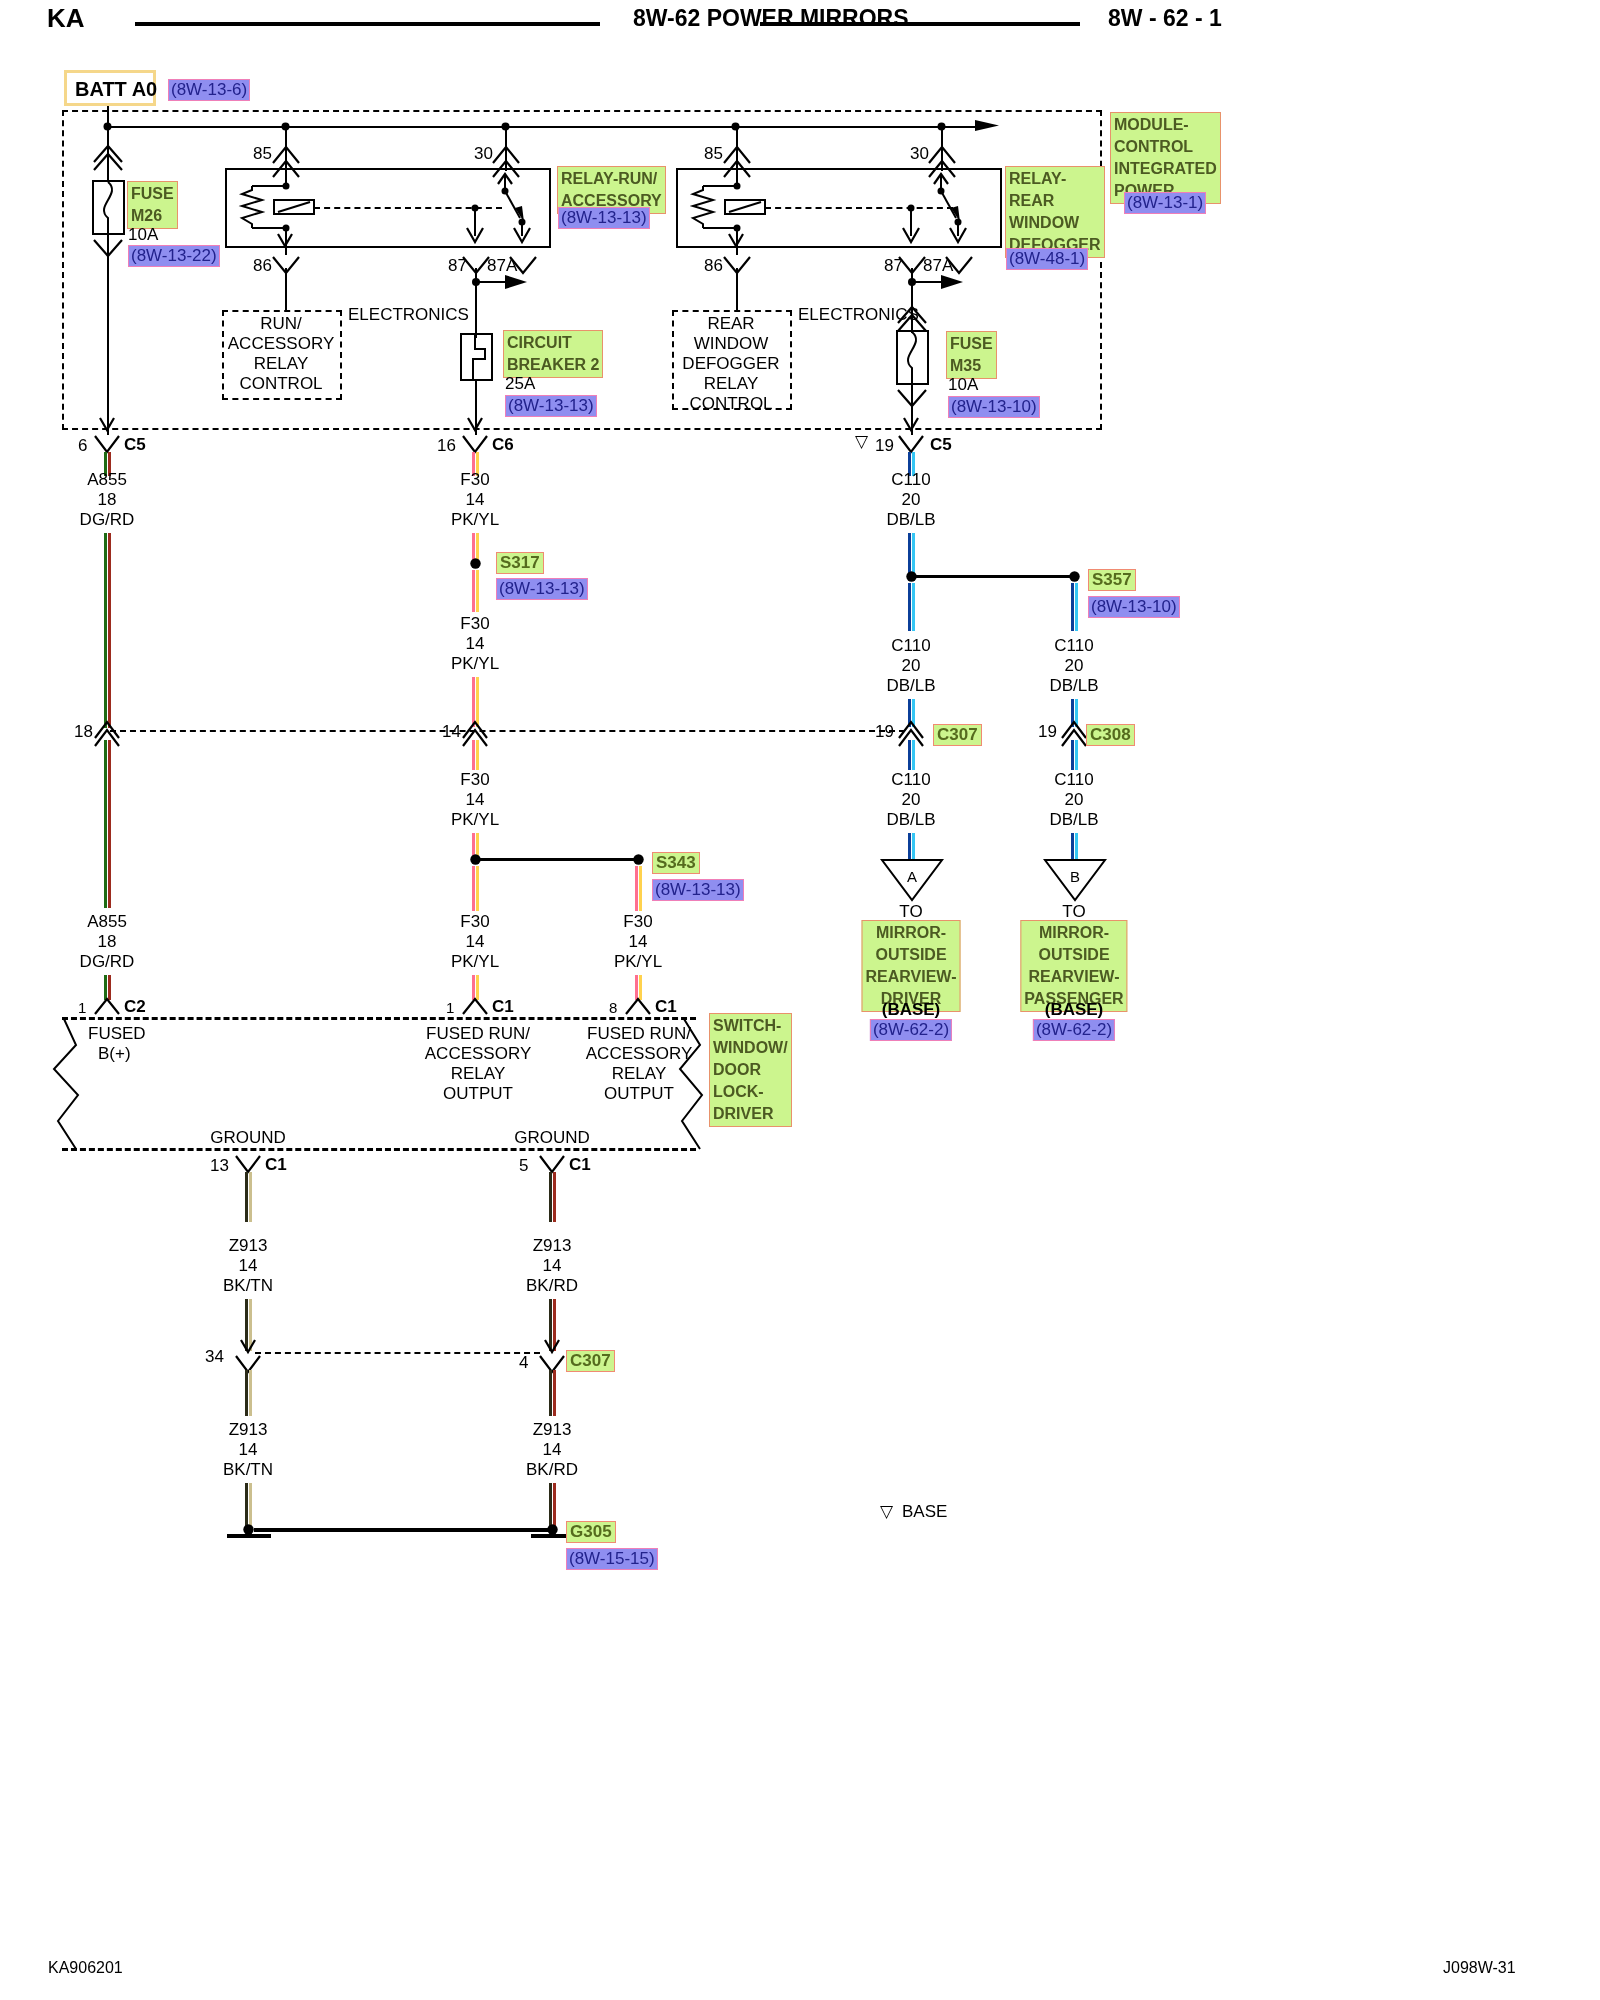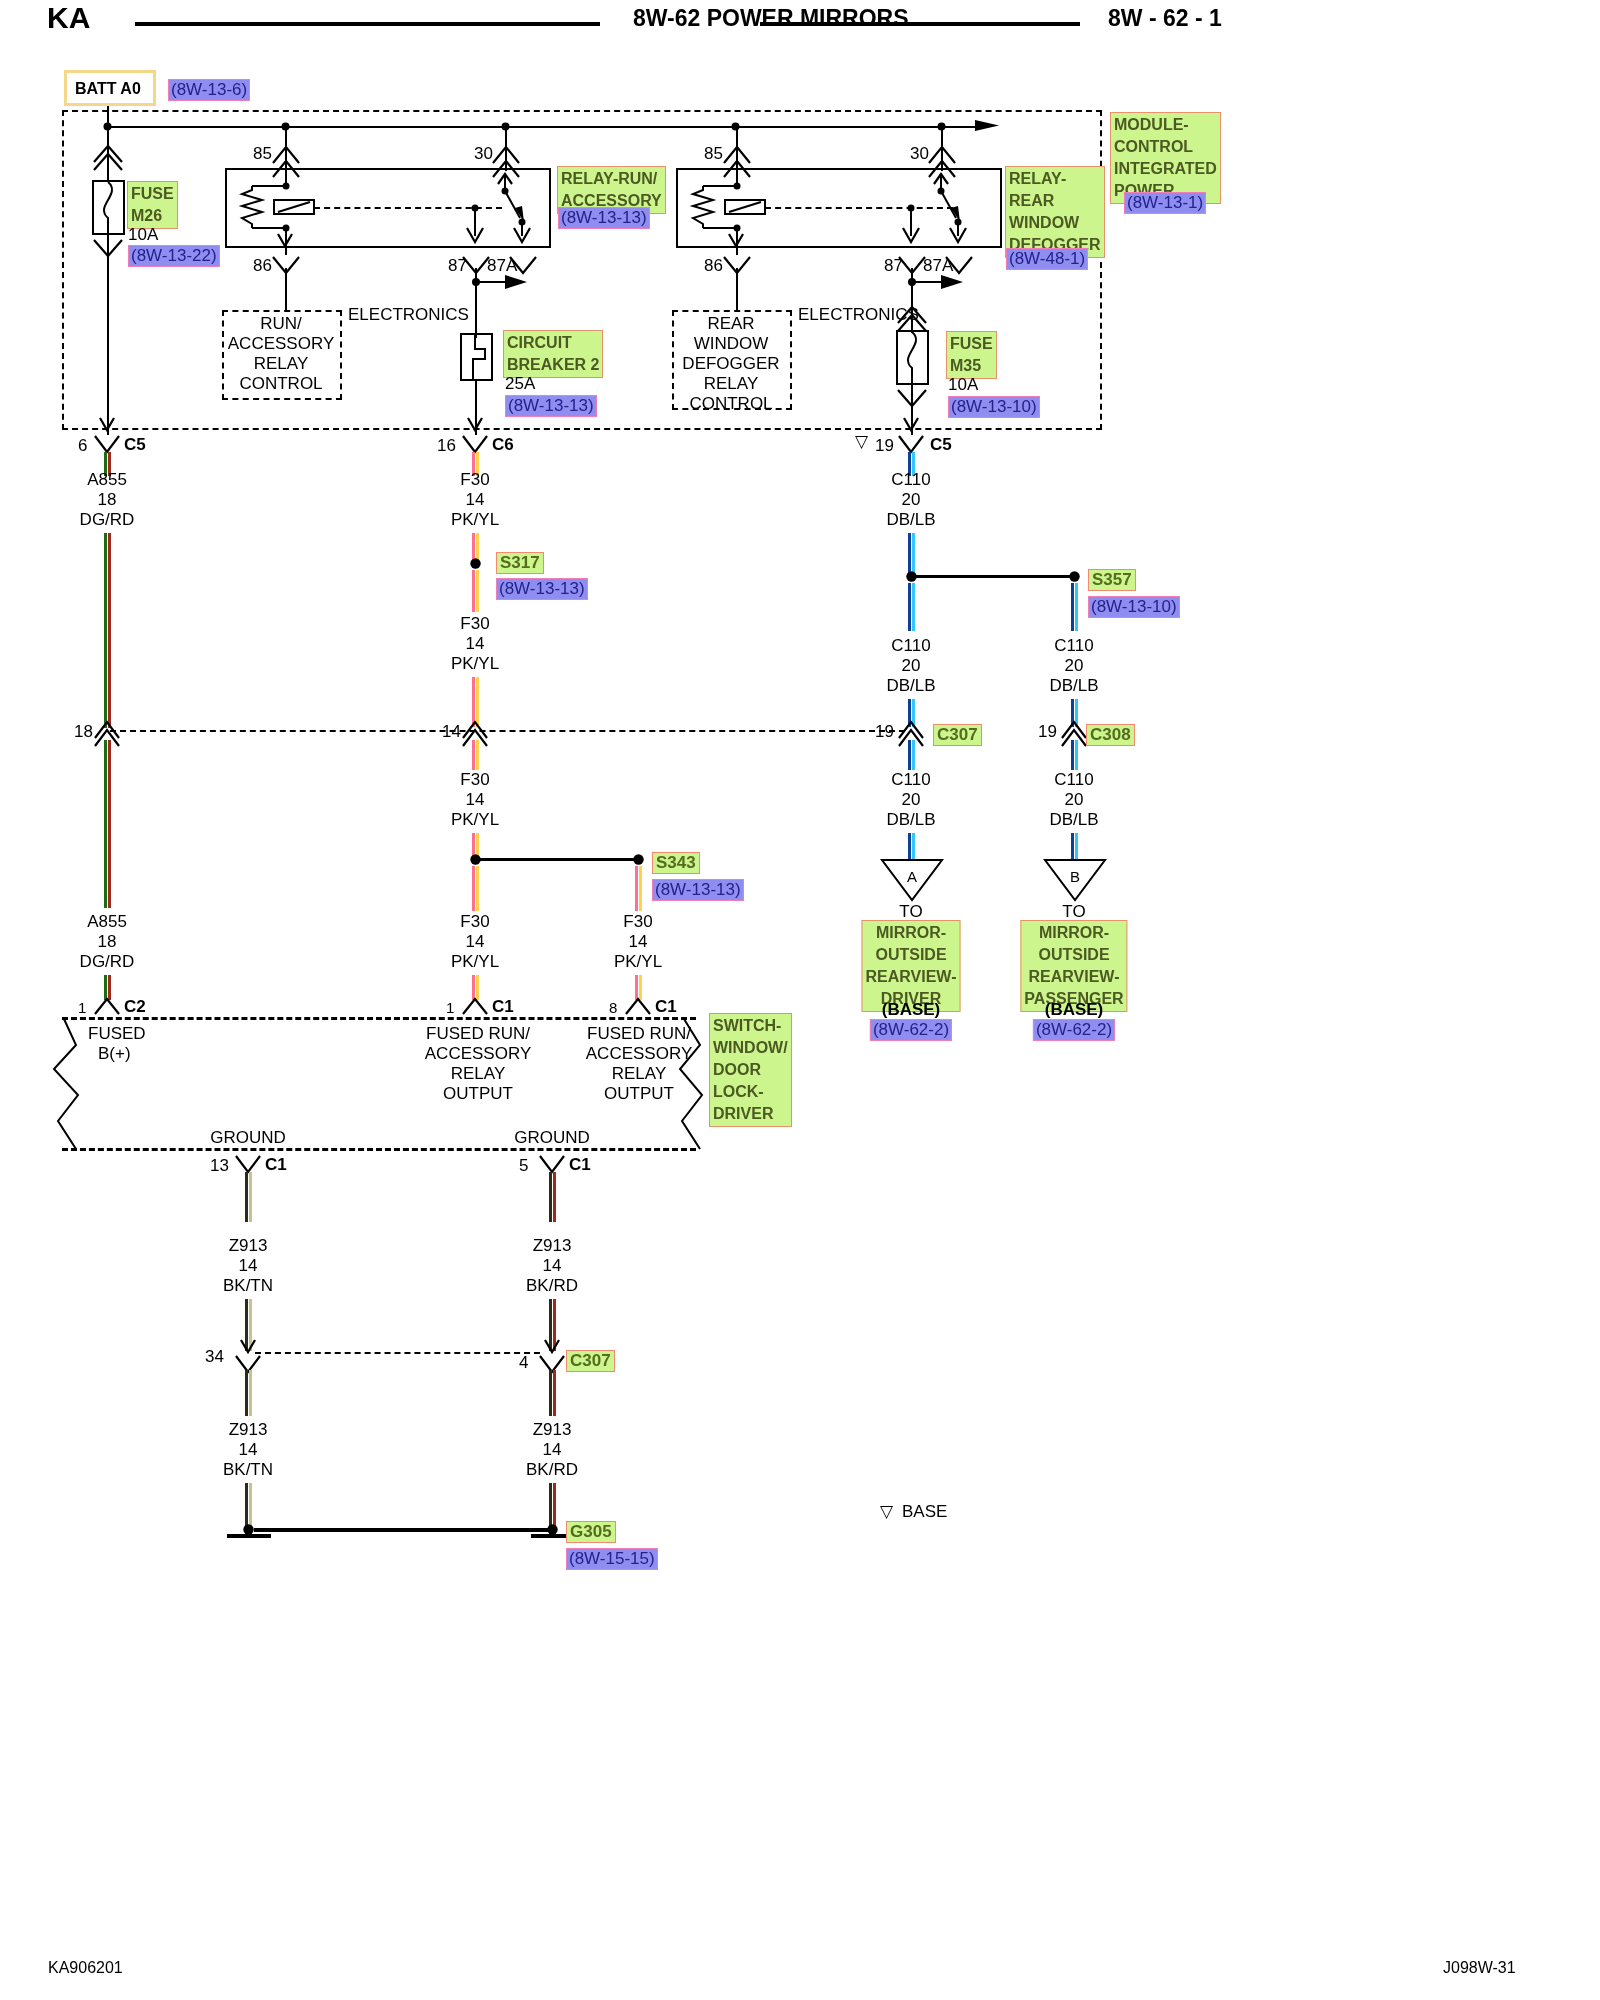--- a/index.html
+++ b/index.html
@@ -30,28 +30,28 @@
   .wire i{position:absolute;top:0;bottom:0;width:3px;}
   .wire i:first-child{left:0;}
   .wire i:last-child{left:4px;}
   svg{overflow:visible;}
 </style>
 </head>
 <body>
 
 <div id="stage">
 
-  <div class="t tb" style="left:47px;top:8px;font-size:30px;">KA</div>
+  <div class="t tb" style="left:47px;top:8px;font-size:26px;">KA</div>
   <div class="hline thick" style="left:135px;top:22px;width:465px;"></div>
   <div class="t tb ctr" style="left:633px;top:8px;font-size:23px;transform:none;">8W-62 POWER MIRRORS</div>
   <div class="hline thick" style="left:760px;top:22px;width:320px;"></div>
   <div class="t tb" style="left:1108px;top:8px;font-size:23px;">8W - 62 - 1</div>
 
   <div class="boxy" style="left:64px;top:70px;width:92px;height:36px;"></div>
-  <div class="t tb" style="left:75px;top:79px;font-size:16px;">BATT A0</div>
+  <div class="t tb" style="left:75px;top:79px;font-size:20px;">BATT A0</div>
   <div class="t" style="left:168px;top:79px;">
     <span class="hlb">(8W-13-6)</span>
   </div>
 
   <div class="dash-h" style="left:62px;top:110px;width:1040px;"></div>
   <div class="dash-v" style="left:62px;top:110px;height:320px;"></div>
   <div class="dash-v" style="left:1100px;top:110px;height:320px;"></div>
   <div class="dash-h" style="left:62px;top:428px;width:1040px;"></div>
 
   <div class="hlg2" style="left:1110px;top:112px;">

